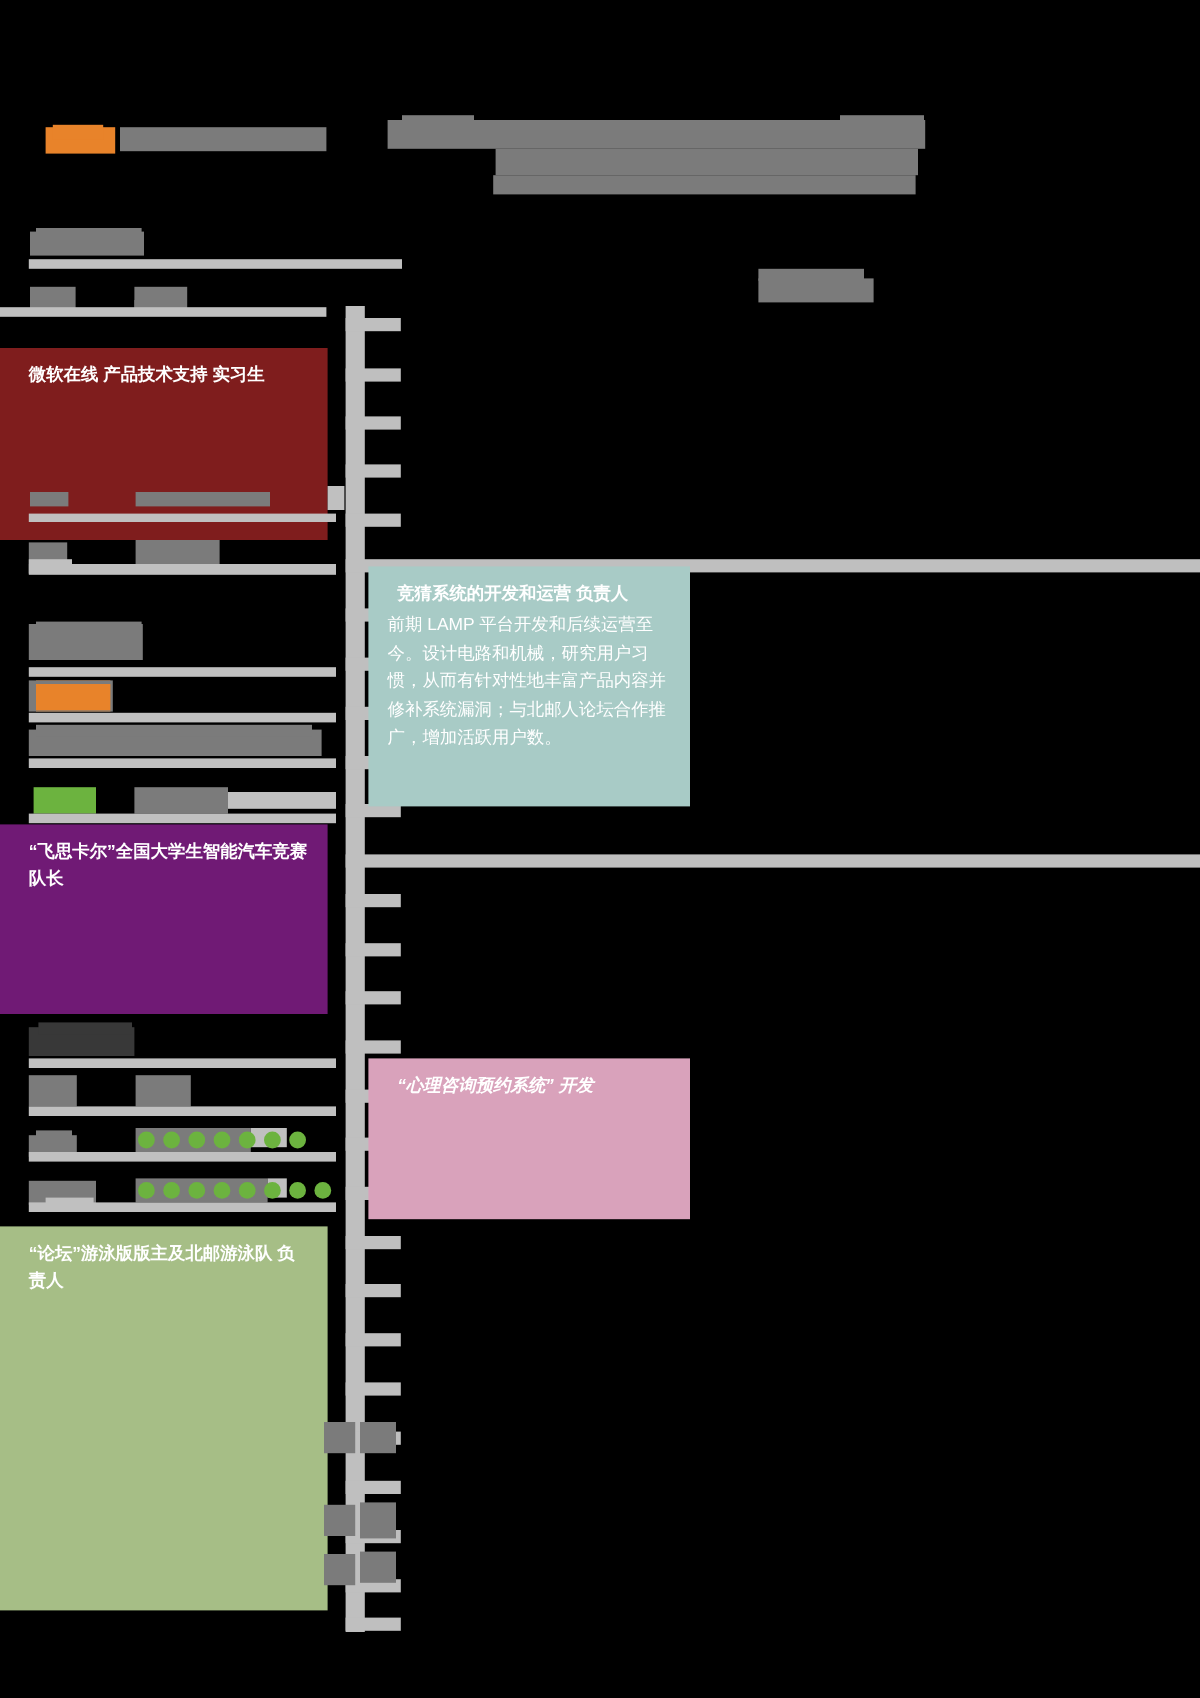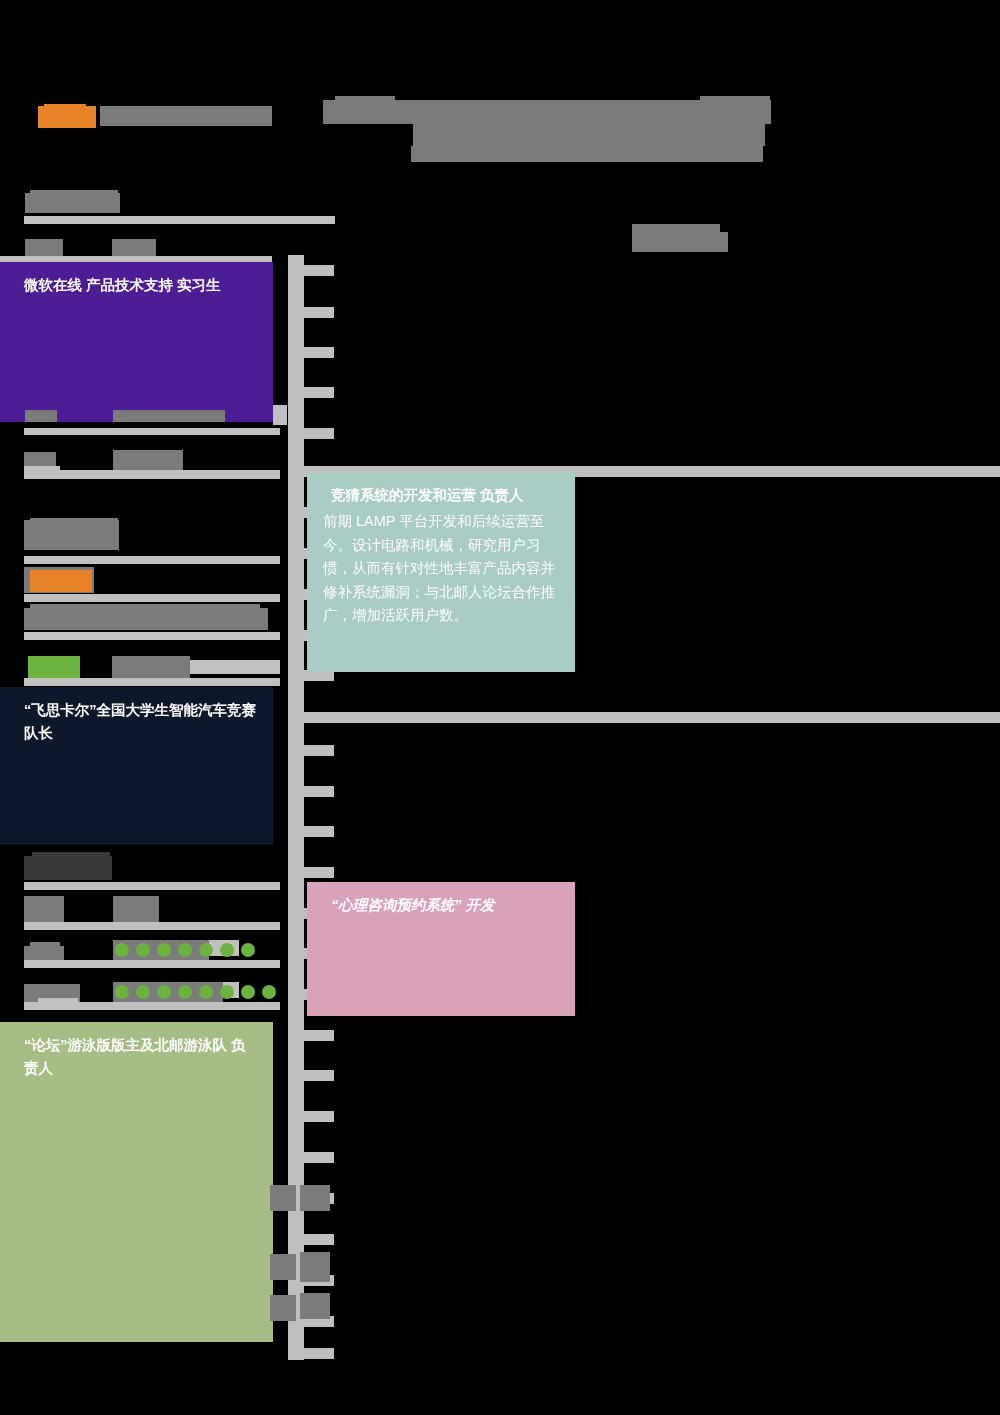--- a/index.html
+++ b/index.html
@@ -45,23 +45,23 @@
   .card .card-title {
     font-weight: bold;
     font-size: 14.5px;
     margin-bottom: 3px;
     padding-left: 8px;
   }
   .card .card-body {
     font-size: 14.5px;
     font-weight: 400;
   }
-  .card-blue  { background: #4c1d95; }
+  .card-blue  { background: #7f1d1d; margin-top: 28px; }
   .card-teal  { background: #a8cbc6; }
-  .card-slate { background: #0f172a; }
+  .card-slate { background: #701a75; }
   .card-pink  { background: #d9a2bb; font-style: italic; }
   .card-green { background: #a6be86; }
 
   
   .dots { position: absolute; display: flex; gap: 7px; align-items: center; }
   .dot  { width: 14px; height: 14px; border-radius: 50%; background: #6cb33f; }
 </style>
 </head>
 <body>
 

